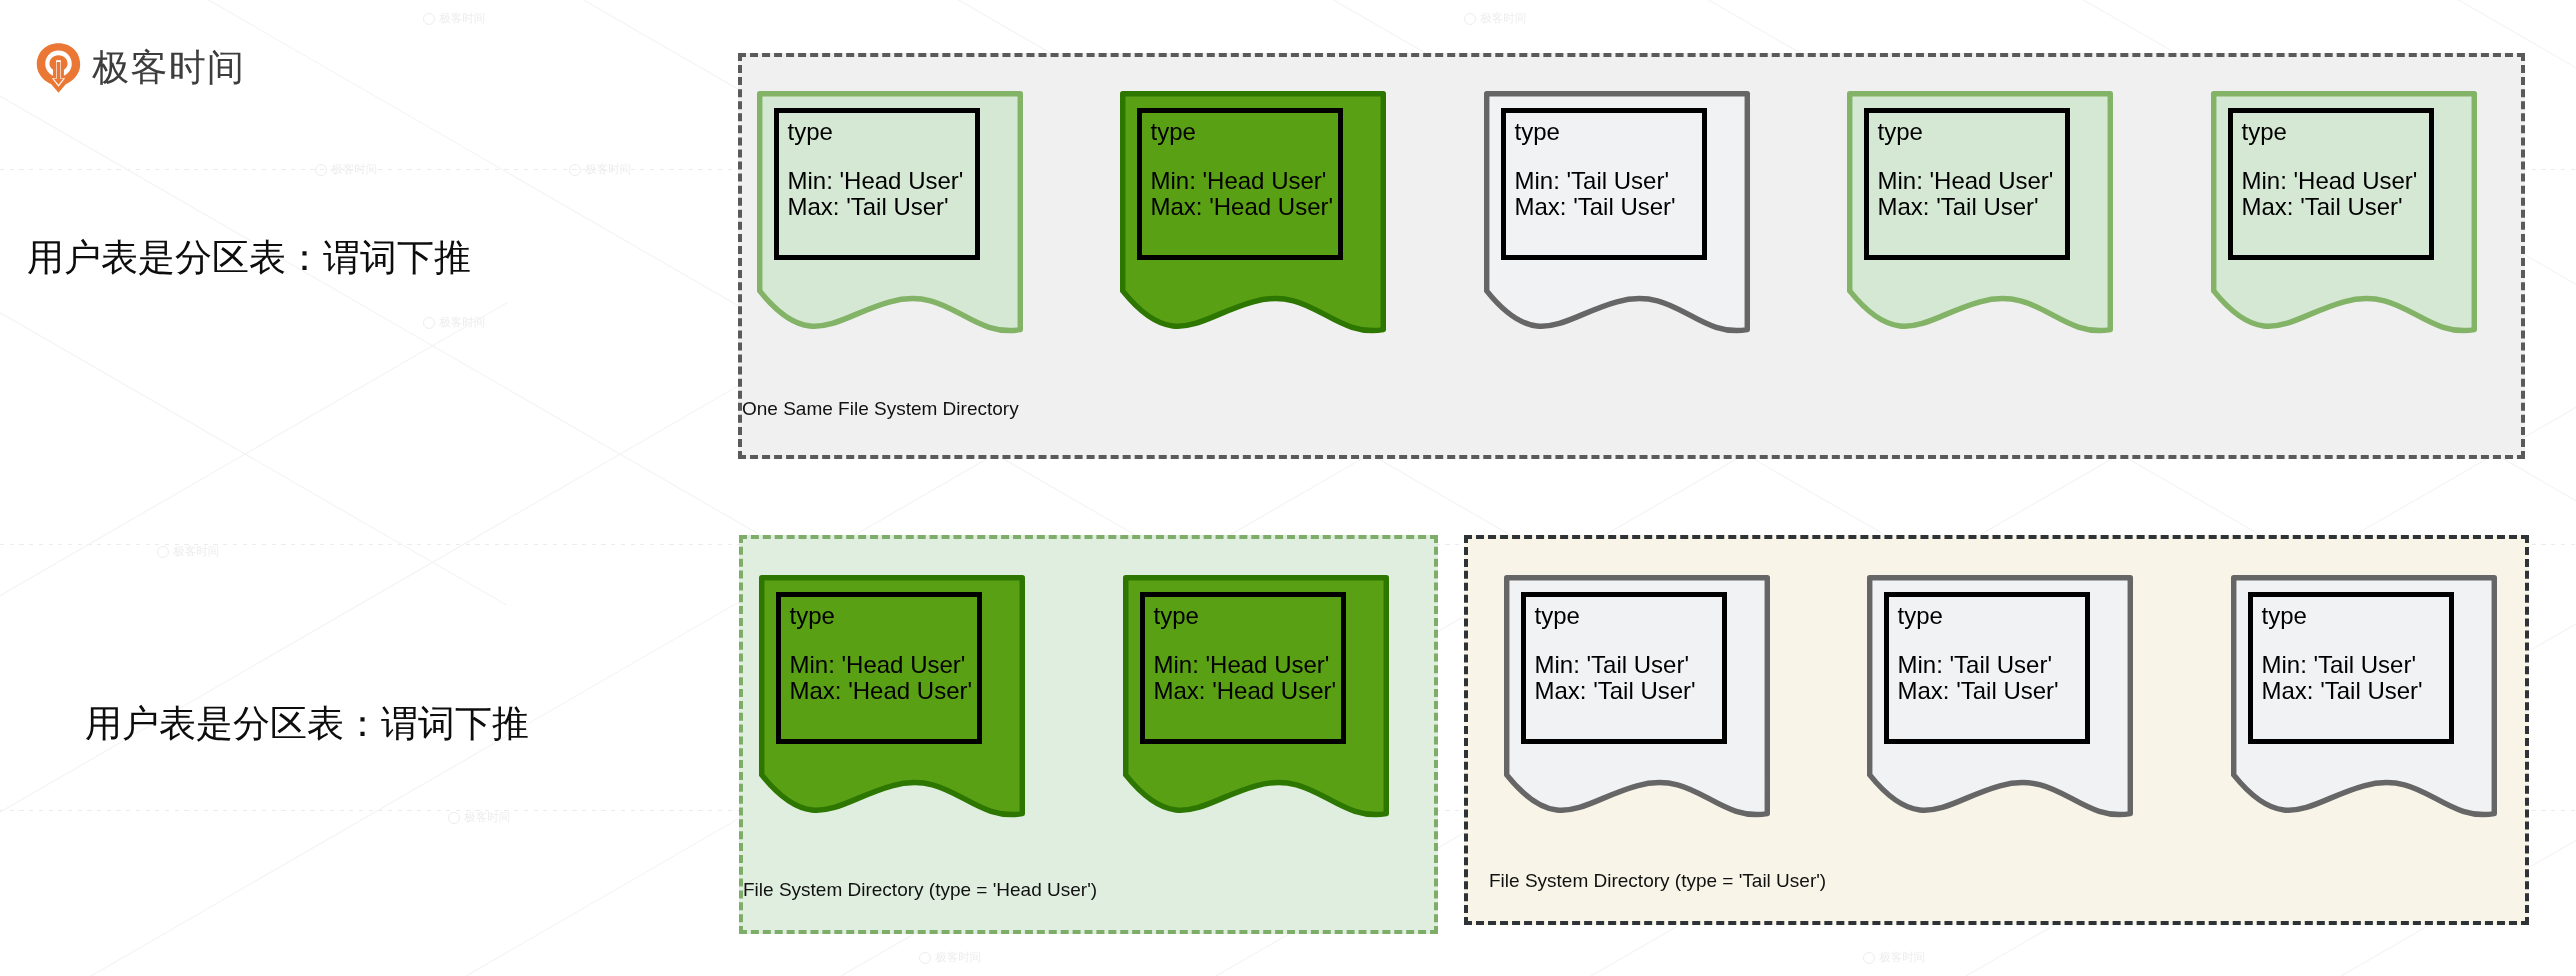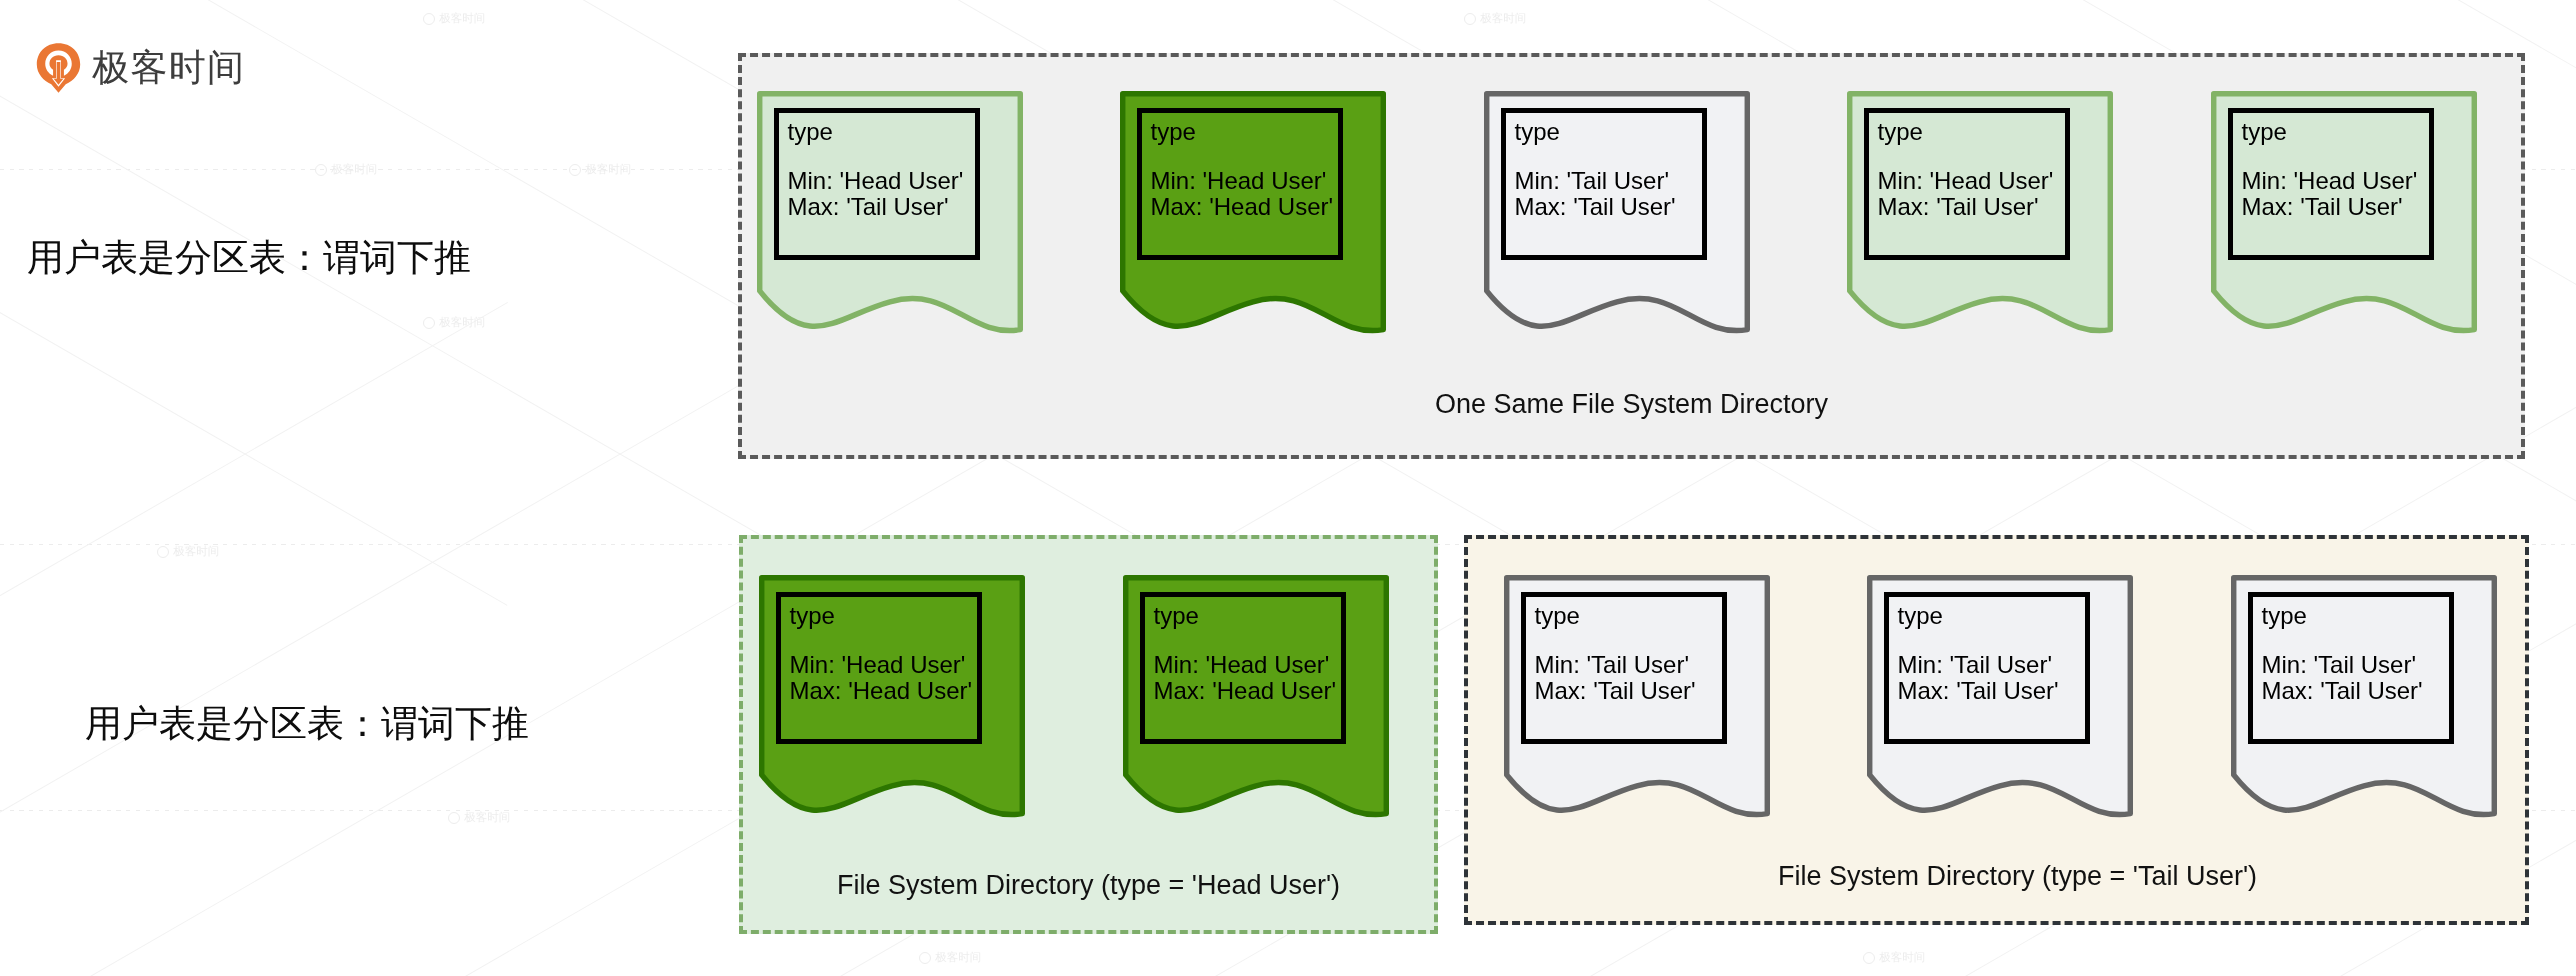--- a/index.html
+++ b/index.html
@@ -52,22 +52,22 @@
     font-family:"Liberation Sans",sans-serif;
   }
   #label-top{left:27px;top:233px;}
   #label-bottom{left:85px;top:699px;}
 
   
   .group{
     position:absolute;box-sizing:border-box;z-index:2;
   }
   .group-caption{
-    position:absolute;left:0;width:100%;text-align:center;
-    font-size:27px;color:#111;
+    position:absolute;left:0;width:100%;
+    font-size:19px;color:#111;
     font-family:"Liberation Sans",sans-serif;
   }
 
   #group-top{
     left:738px;top:53px;width:1787px;height:406px;
     background:#f0f0f0;
     border:4.2px dashed #5a5a5a;
   }
   #group-top .group-caption{bottom:35px;}
 

